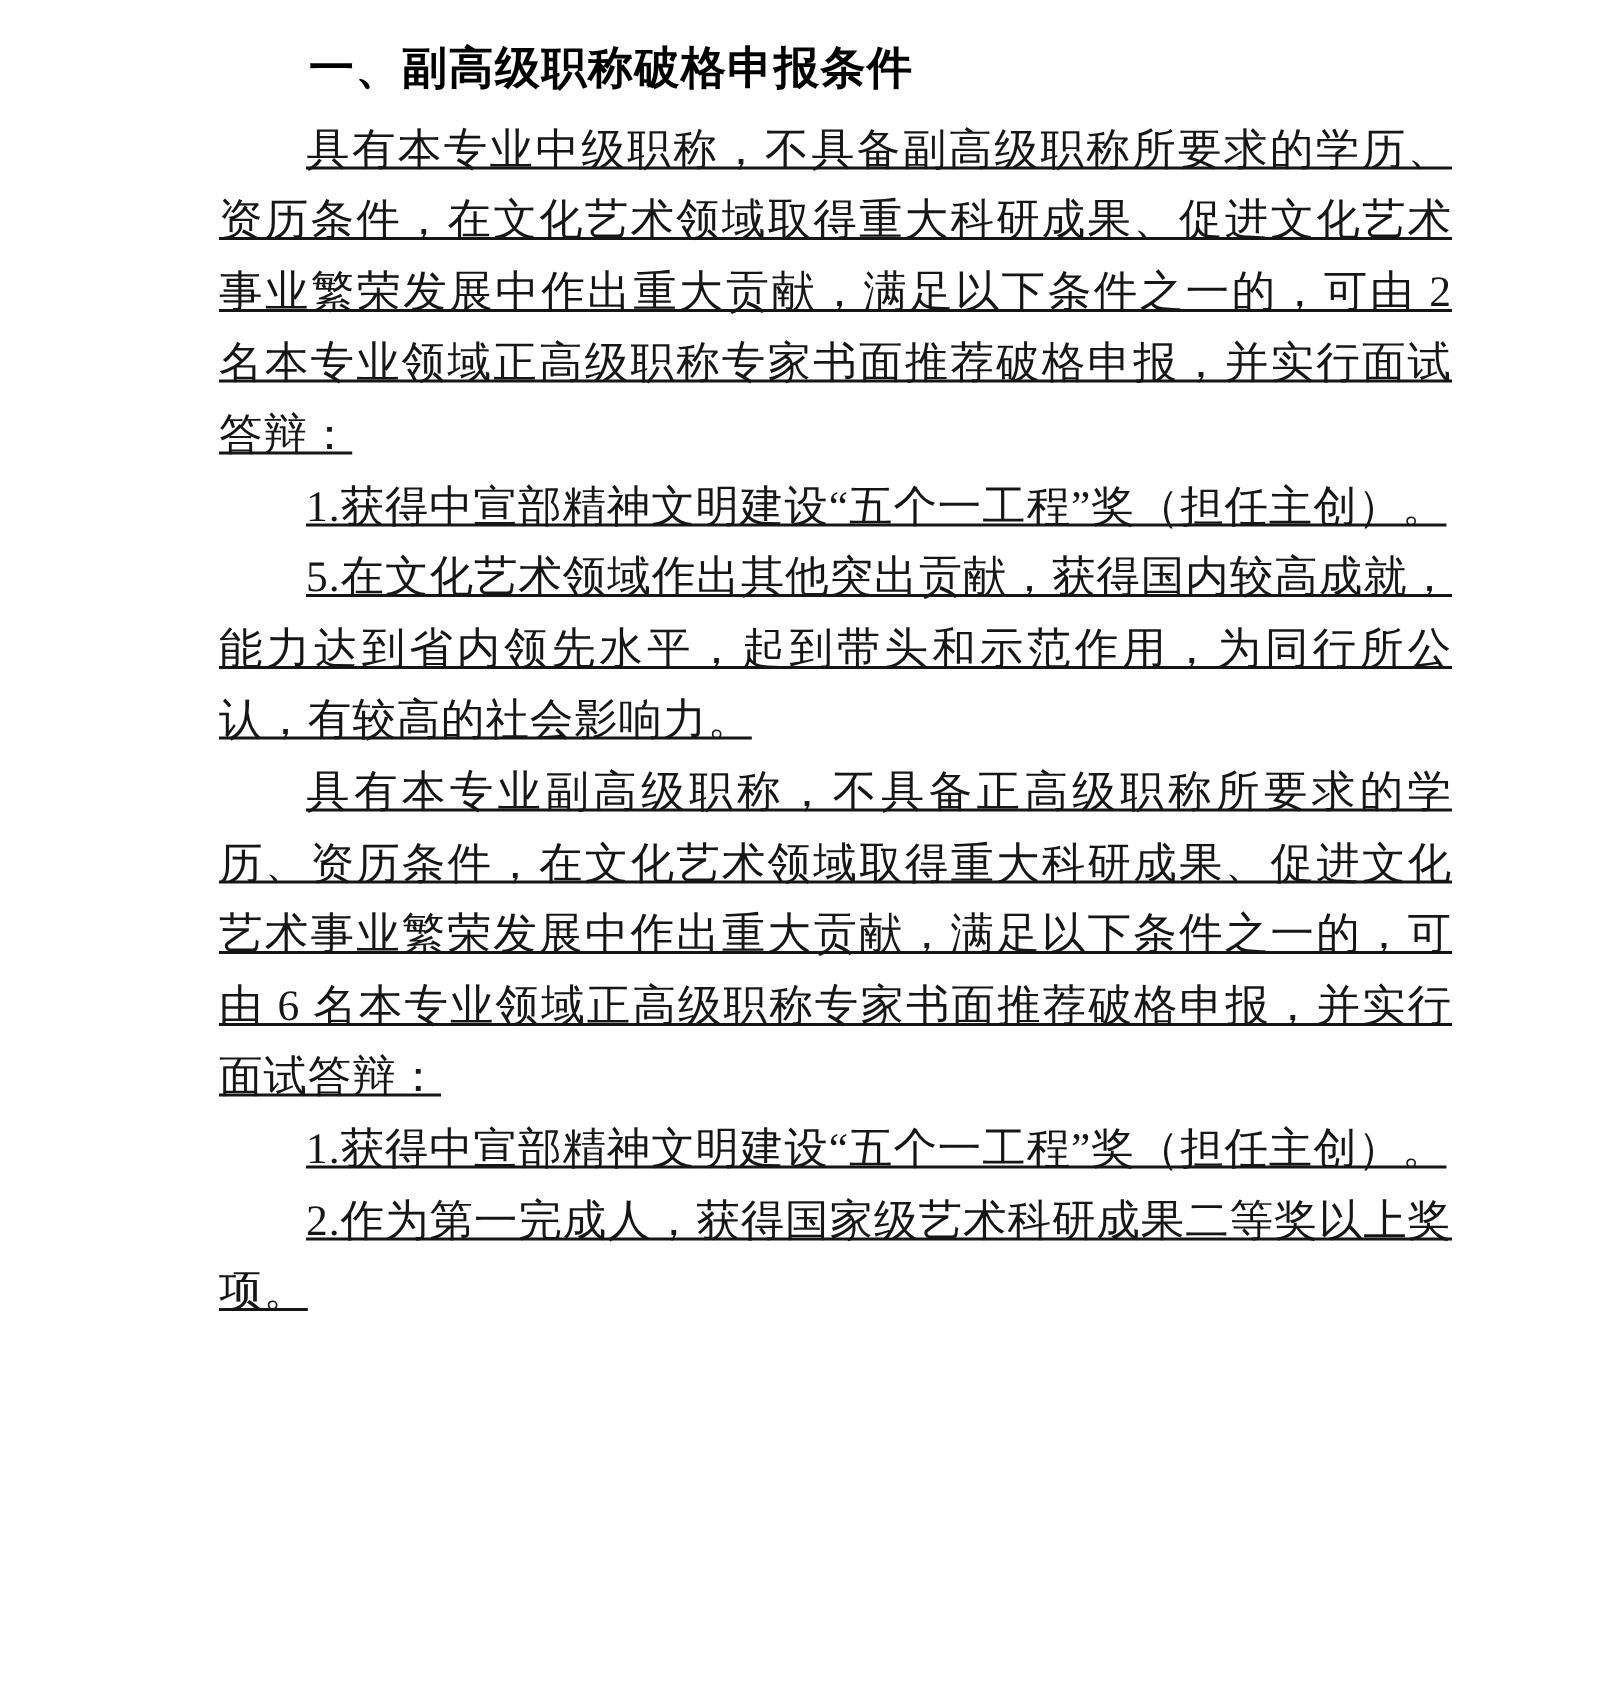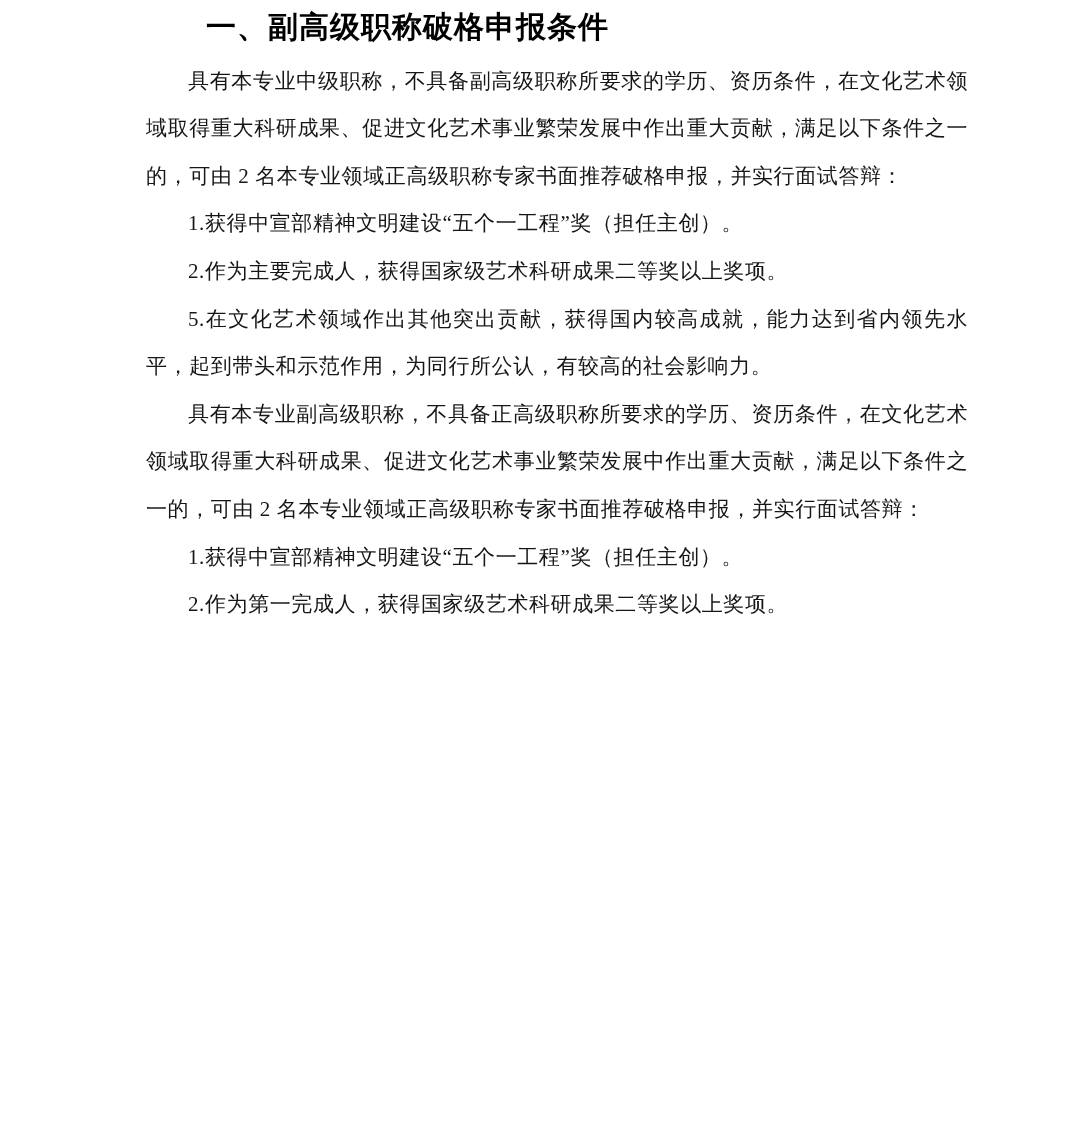--- a/index.html
+++ b/index.html
@@ -10,62 +10,62 @@
   body {
     width: 1080px;
     height: 1127px;
     overflow: hidden;
     font-family: "Liberation Serif", serif;
   }
   .page {
     box-sizing: border-box;
     width: 1080px;
     height: 883px;
-    padding: 3px 112px 0 146px;
+    padding: 22px 112px 0 146px;
     background: #ffffff;
     color: #161616;
   }
   .section-heading {
     margin: 0 0 7px 0;
     font-family: "Liberation Sans", sans-serif;
     font-weight: 700;
     font-size: 30px;
     line-height: 47.6px;
     text-indent: 2em;
     color: #000000;
     letter-spacing: 1px;
   }
   .para {
     margin: 0;
     font-family: "Liberation Serif", serif;
-    font-size: 21px;
+    font-size: 29px;
     line-height: 47.6px;
     letter-spacing: 0.6px;
     text-align: justify;
     text-justify: inter-character;
     text-indent: 2em;
     color: #161616;
+    text-decoration: underline;
   }
   .section {
     margin: 0;
   }
 </style>
 </head>
 <body>
 
 <div class="page">
 
   <div class="section">
     <h2 class="section-heading">一、副高级职称破格申报条件</h2>
     <p class="para">具有本专业中级职称，不具备副高级职称所要求的学历、资历条件，在文化艺术领域取得重大科研成果、促进文化艺术事业繁荣发展中作出重大贡献，满足以下条件之一的，可由 2 名本专业领域正高级职称专家书面推荐破格申报，并实行面试答辩：</p>
     <p class="para">1.获得中宣部精神文明建设“五个一工程”奖（担任主创）。</p>
-    <p class="para">2.作为主要完成人，获得国家级艺术科研成果二等奖以上奖项。</p>
     <p class="para">5.在文化艺术领域作出其他突出贡献，获得国内较高成就，能力达到省内领先水平，起到带头和示范作用，为同行所公认，有较高的社会影响力。</p>
   </div>
 
   <div class="section">
-    <p class="para">具有本专业副高级职称，不具备正高级职称所要求的学历、资历条件，在文化艺术领域取得重大科研成果、促进文化艺术事业繁荣发展中作出重大贡献，满足以下条件之一的，可由 2 名本专业领域正高级职称专家书面推荐破格申报，并实行面试答辩：</p>
+    <p class="para">具有本专业副高级职称，不具备正高级职称所要求的学历、资历条件，在文化艺术领域取得重大科研成果、促进文化艺术事业繁荣发展中作出重大贡献，满足以下条件之一的，可由 6 名本专业领域正高级职称专家书面推荐破格申报，并实行面试答辩：</p>
     <p class="para">1.获得中宣部精神文明建设“五个一工程”奖（担任主创）。</p>
     <p class="para">2.作为第一完成人，获得国家级艺术科研成果二等奖以上奖项。</p>
 
   </div>
 
 </div>
 
 </body></html>

